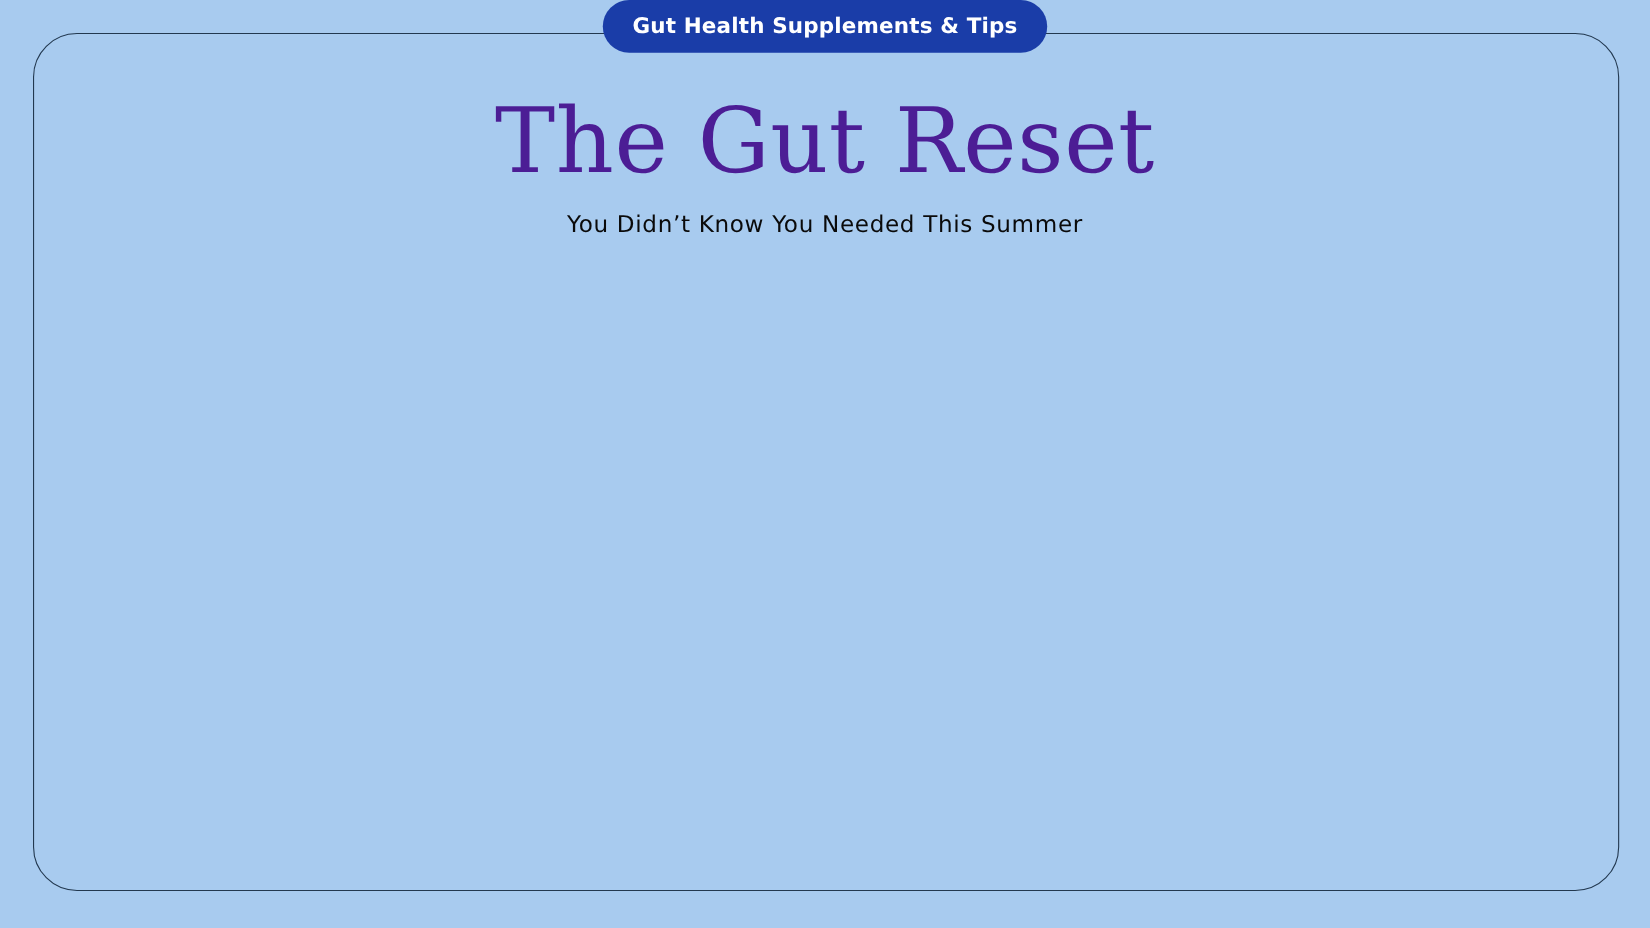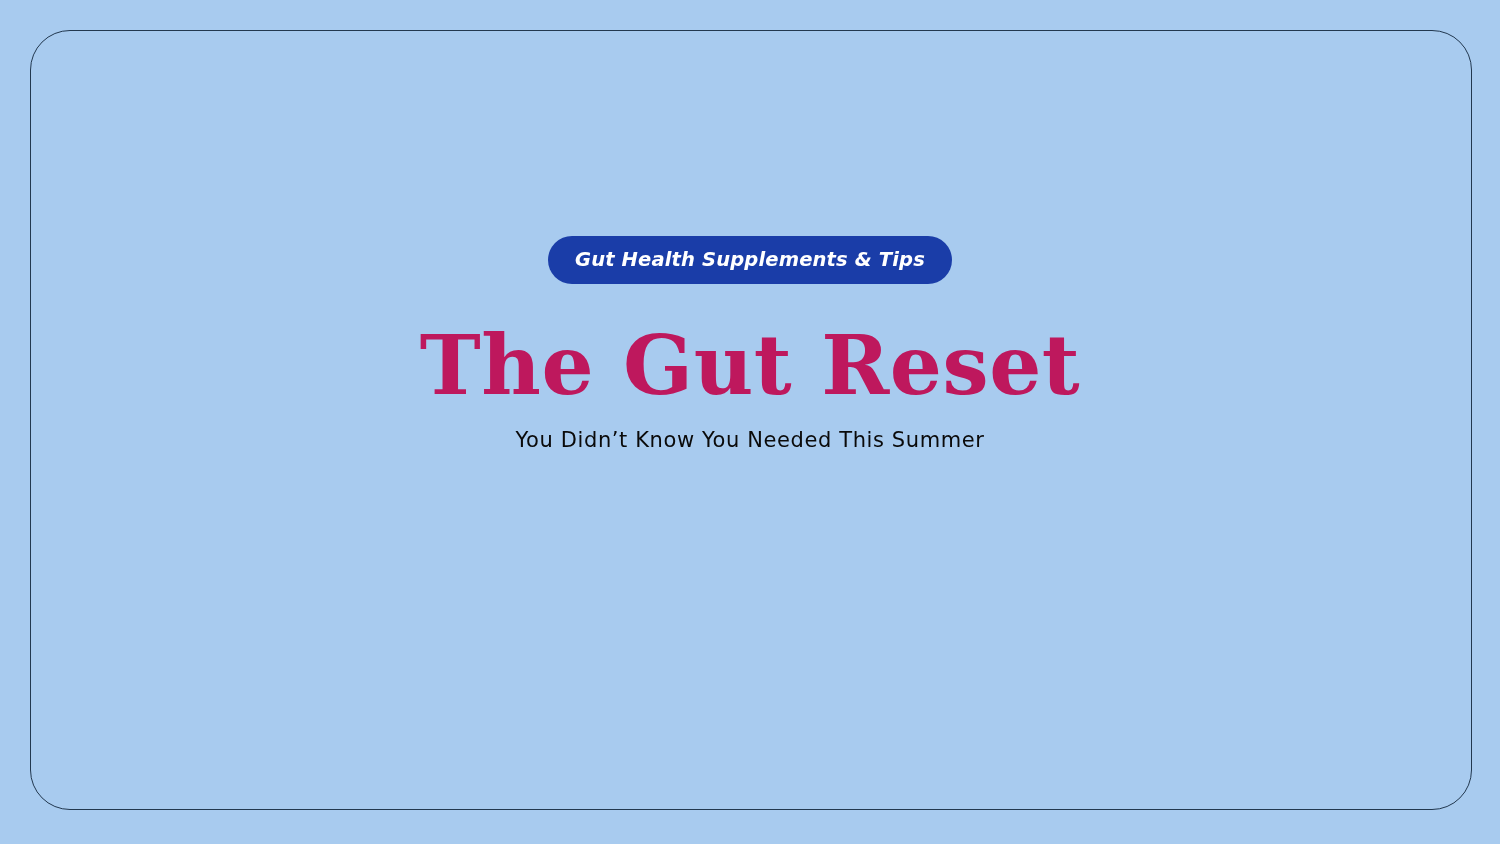--- a/index.html
+++ b/index.html
@@ -42,49 +42,47 @@
     top: 0;
     width: 1500px;
     height: 844px;
     display: flex;
     flex-direction: column;
     align-items: center;
     justify-content: flex-start;
   }
 
   #eyebrow-badge {
-    margin-top: 236px;
     height: 48px;
     box-sizing: border-box;
     display: flex;
     align-items: center;
     justify-content: center;
     padding: 0 27px;
     background: #1a3da8;
     border-radius: 999px;
     white-space: nowrap;
-    font-style: italic;
   }
 
   #eyebrow-badge-label {
     color: #ffffff;
     font-family: "DejaVu Sans", sans-serif;
     font-size: 19.5px;
     font-weight: bold;
     letter-spacing: 0.15px;
     line-height: 1;
   }
 
   #headline {
     margin: 0;
     margin-top: 38px;
-    color: #be185d;
+    color: #4c1d95;
     font-family: "DejaVu Serif", "Liberation Serif", serif;
     font-size: 82px;
-    font-weight: bold;
+    font-weight: normal;
     line-height: 1.06;
     letter-spacing: 0.5px;
     white-space: nowrap;
   }
 
   #subheadline {
     margin: 0;
     margin-top: 19px;
     color: #0a0a0a;
     font-family: "DejaVu Sans", sans-serif;

